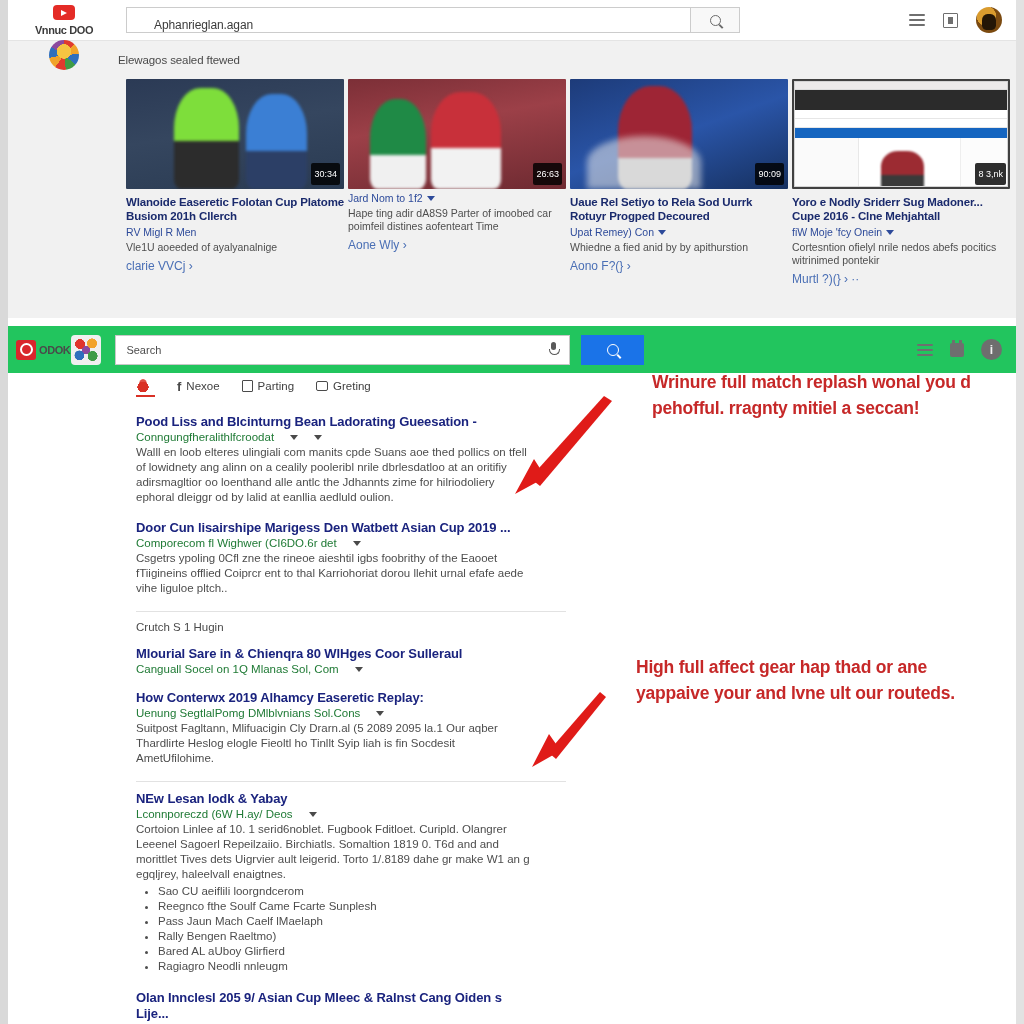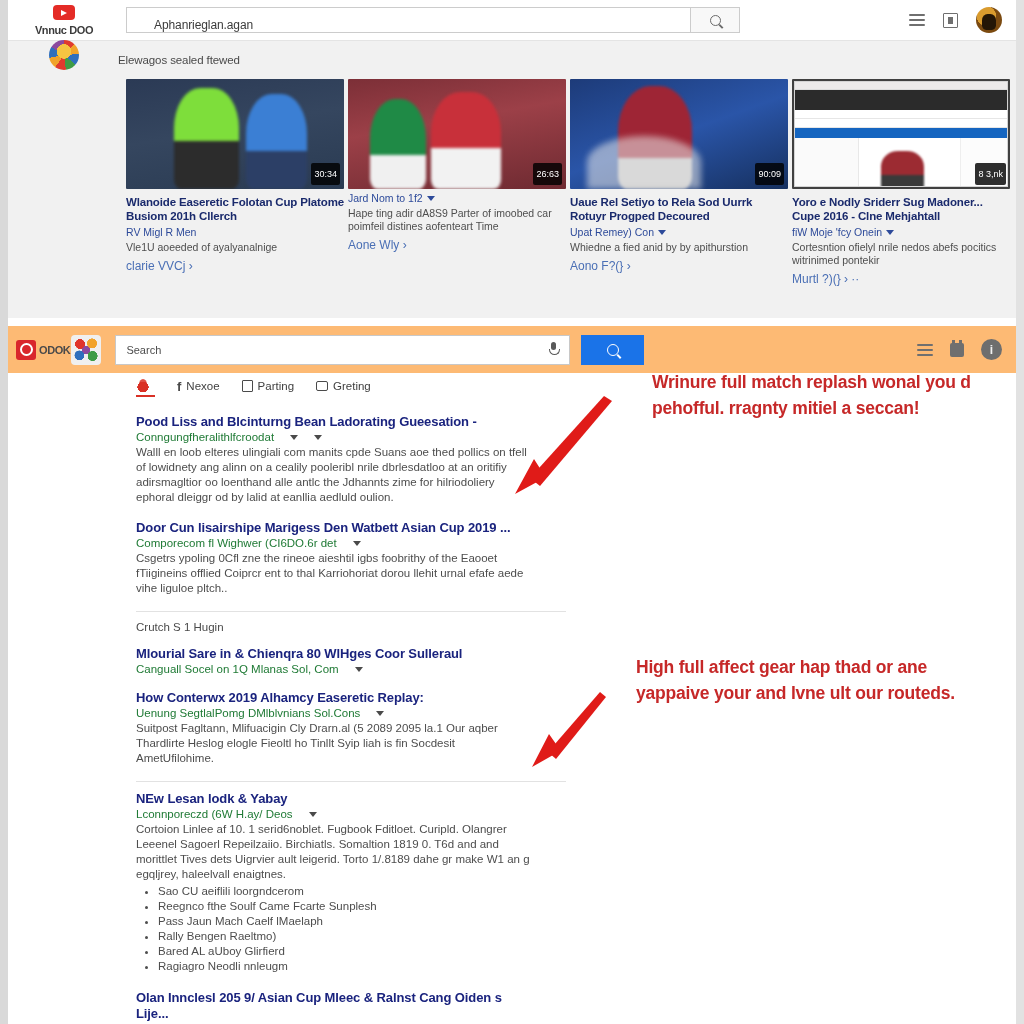--- a/index.html
+++ b/index.html
@@ -190,21 +190,21 @@
   }
   .v-more { font-size:12px; color:#4a6fb5; margin-top:5px; filter:blur(0.5px); }
 
   
   .se-section {
     position:absolute; left:8px; top:318px; width:1008px; height:706px;
     background:#ffffff;
   }
   .se-header {
     position:absolute; left:0; top:8px; width:1008px; height:47px;
-    background:#fdba74; display:flex; align-items:center;
+    background:#22c55e; display:flex; align-items:center;
   }
   .se-logo { display:flex; align-items:center; gap:3px; margin-left:8px; }
   .se-mark {
     width:20px;height:20px;background:#d9262c;border-radius:3px;
     display:flex;align-items:center;justify-content:center; flex:none;
   }
   .se-mark::after{content:"";width:9px;height:9px;border:2px solid #fff;border-radius:50%;display:block;}
   .se-word { font-size:11px;font-weight:bold;color:#4a4a4a;filter:blur(0.5px);letter-spacing:-0.4px;}
   .se-doodle{
     width:30px;height:30px;flex:none;border-radius:4px;margin-left:-2px;

